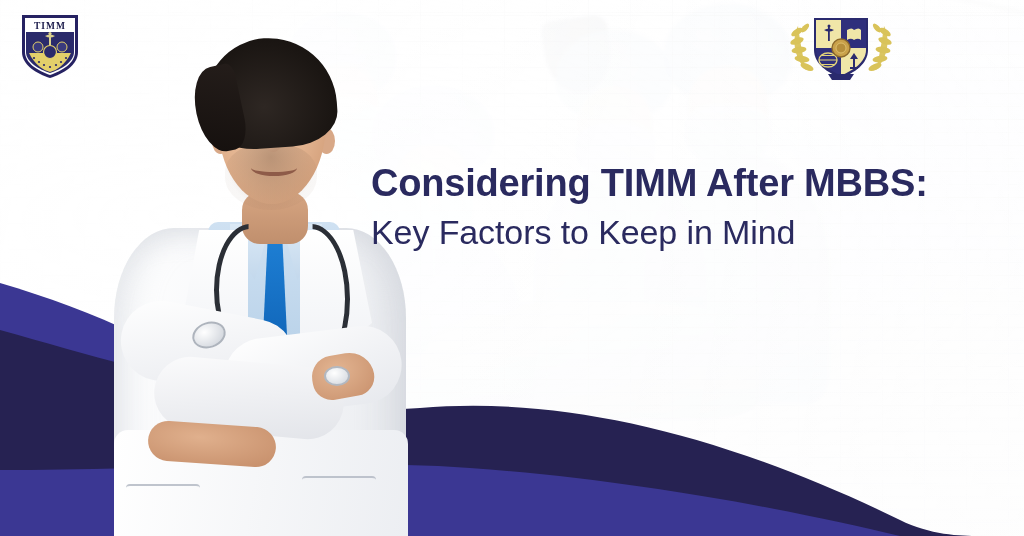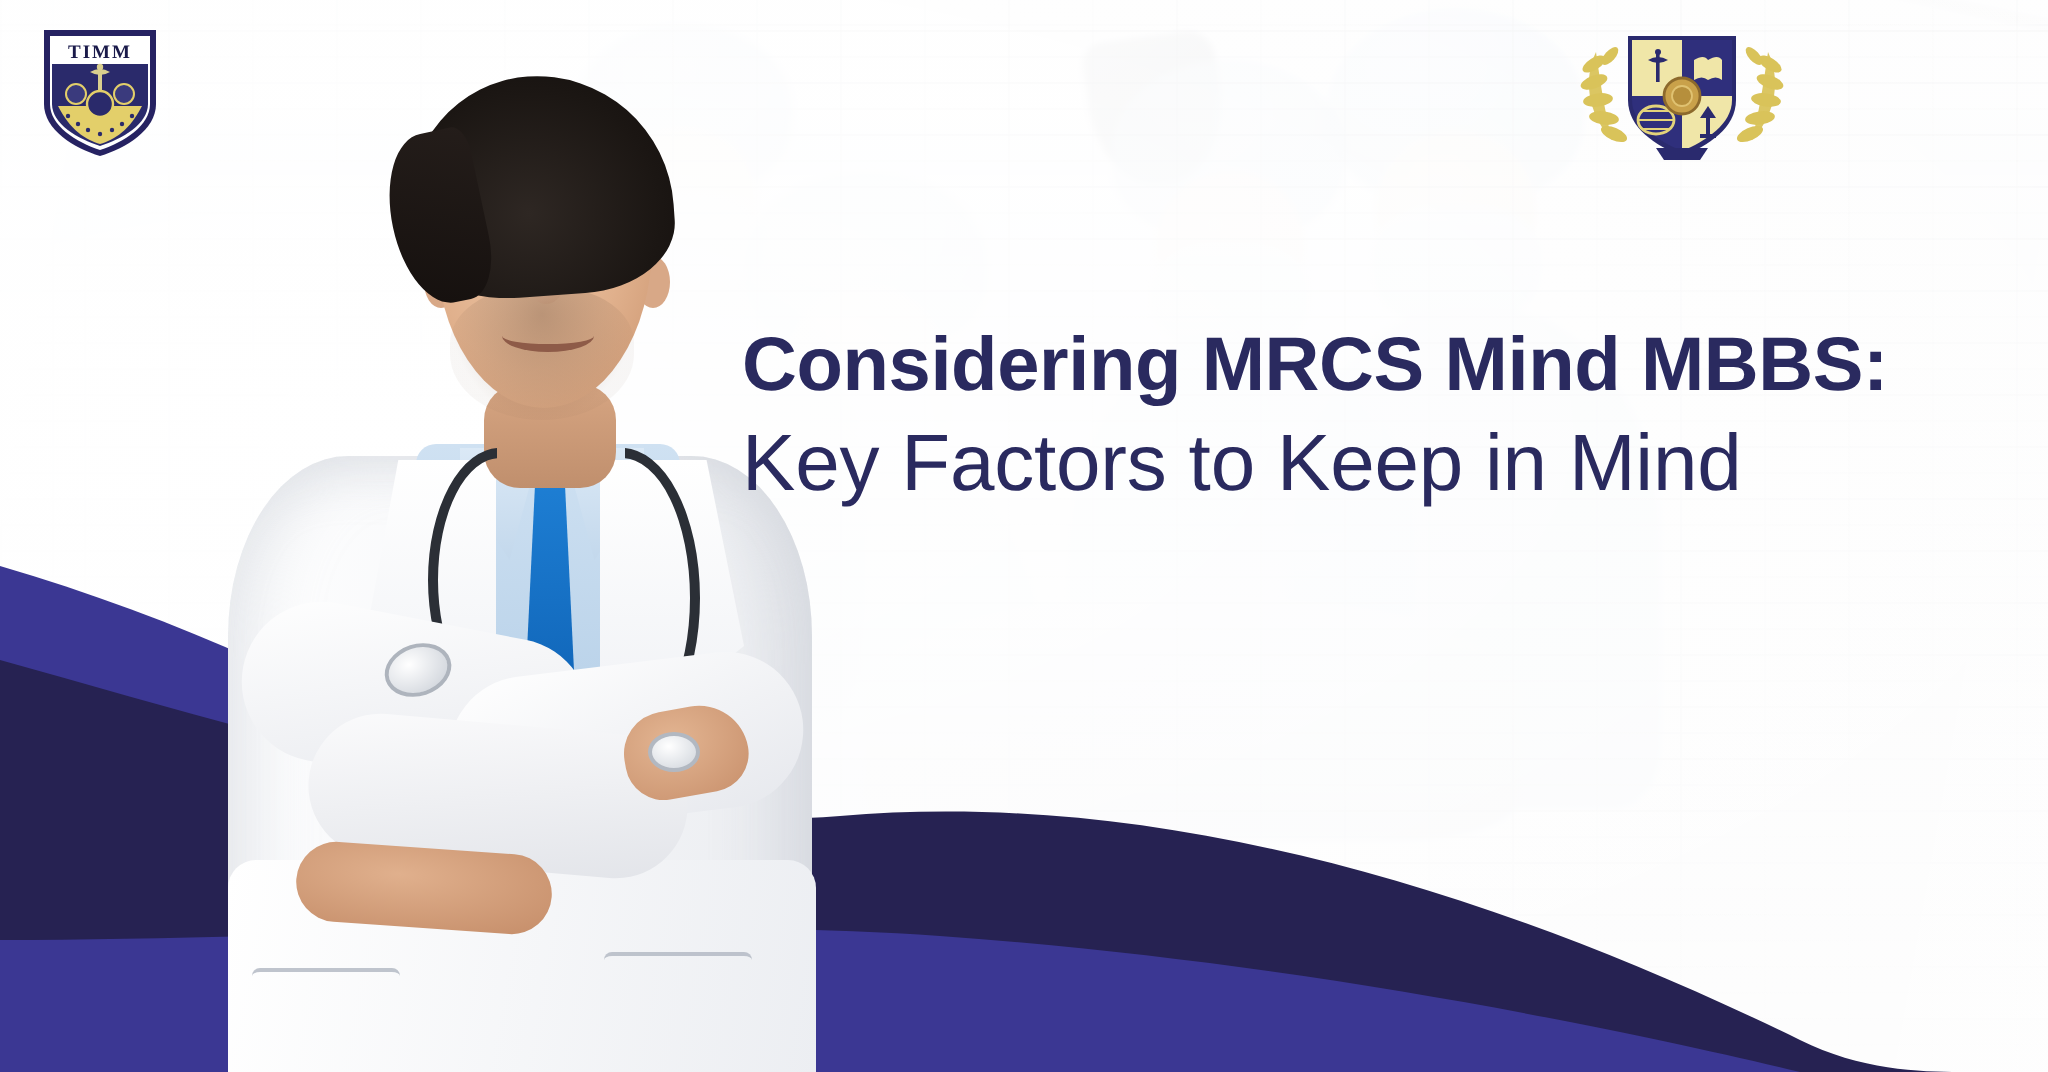--- a/index.html
+++ b/index.html
@@ -253,21 +253,21 @@
 
   
   .headline {
     position:absolute; left:371px; top:160px; width:640px;
   }
   .headline .l1 {
     font-size:38px; font-weight:bold; line-height:46px;
     color:#2a2a5f; letter-spacing:-.2px; white-space:nowrap;
   }
   .headline .l2 {
-    font-size:40px; font-weight:normal; line-height:52px;
+    font-size:34px; font-weight:normal; line-height:52px;
     color:#2a2a5f; letter-spacing:-.1px; white-space:nowrap;
   }
 </style>
 </head>
 <body>
 
 <div id="banner">
 
   <div class="bg-base"></div>
 
@@ -446,17 +446,17 @@
         <rect x="65" y="51" width="2" height="9"></rect>
         <path d="M62,59 h8 v2 h-8 Z"></path>
       </g>
       <circle cx="53" cy="40" r="9" fill="#c9a14a" stroke="#8d6a2c" stroke-width="1.4"></circle>
       <circle cx="53" cy="40" r="5" fill="#b68f3c" stroke="#e0c271" stroke-width=".9"></circle>
     </g>
     <path fill="#2a2a6e" d="M40,66 H66 L62,72 H44 Z"></path>
   </svg>
 
   <div class="headline">
-    <div class="l1">Considering MRCS Mind MBBS:</div>
+    <div class="l1">Considering TIMM After MBBS:</div>
     <div class="l2">Key Factors to Keep in Mind</div>
   </div>
 
 </div>
 
 </body></html>

